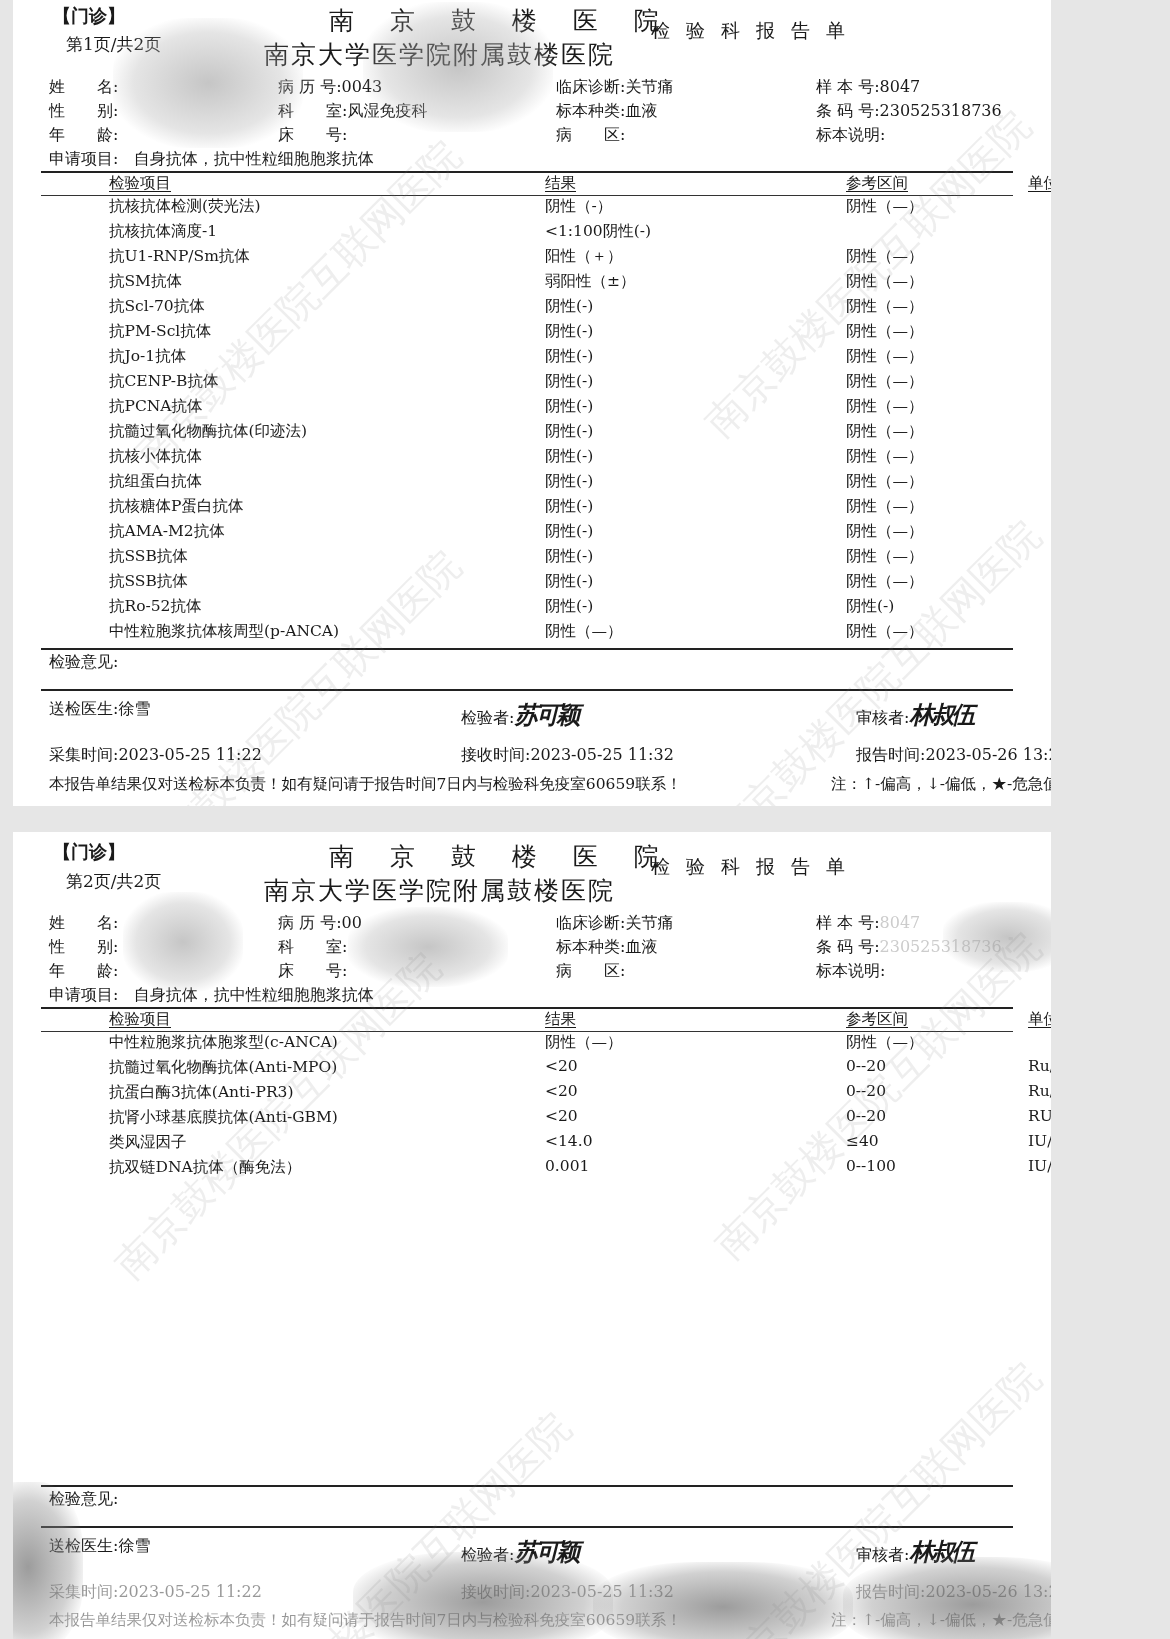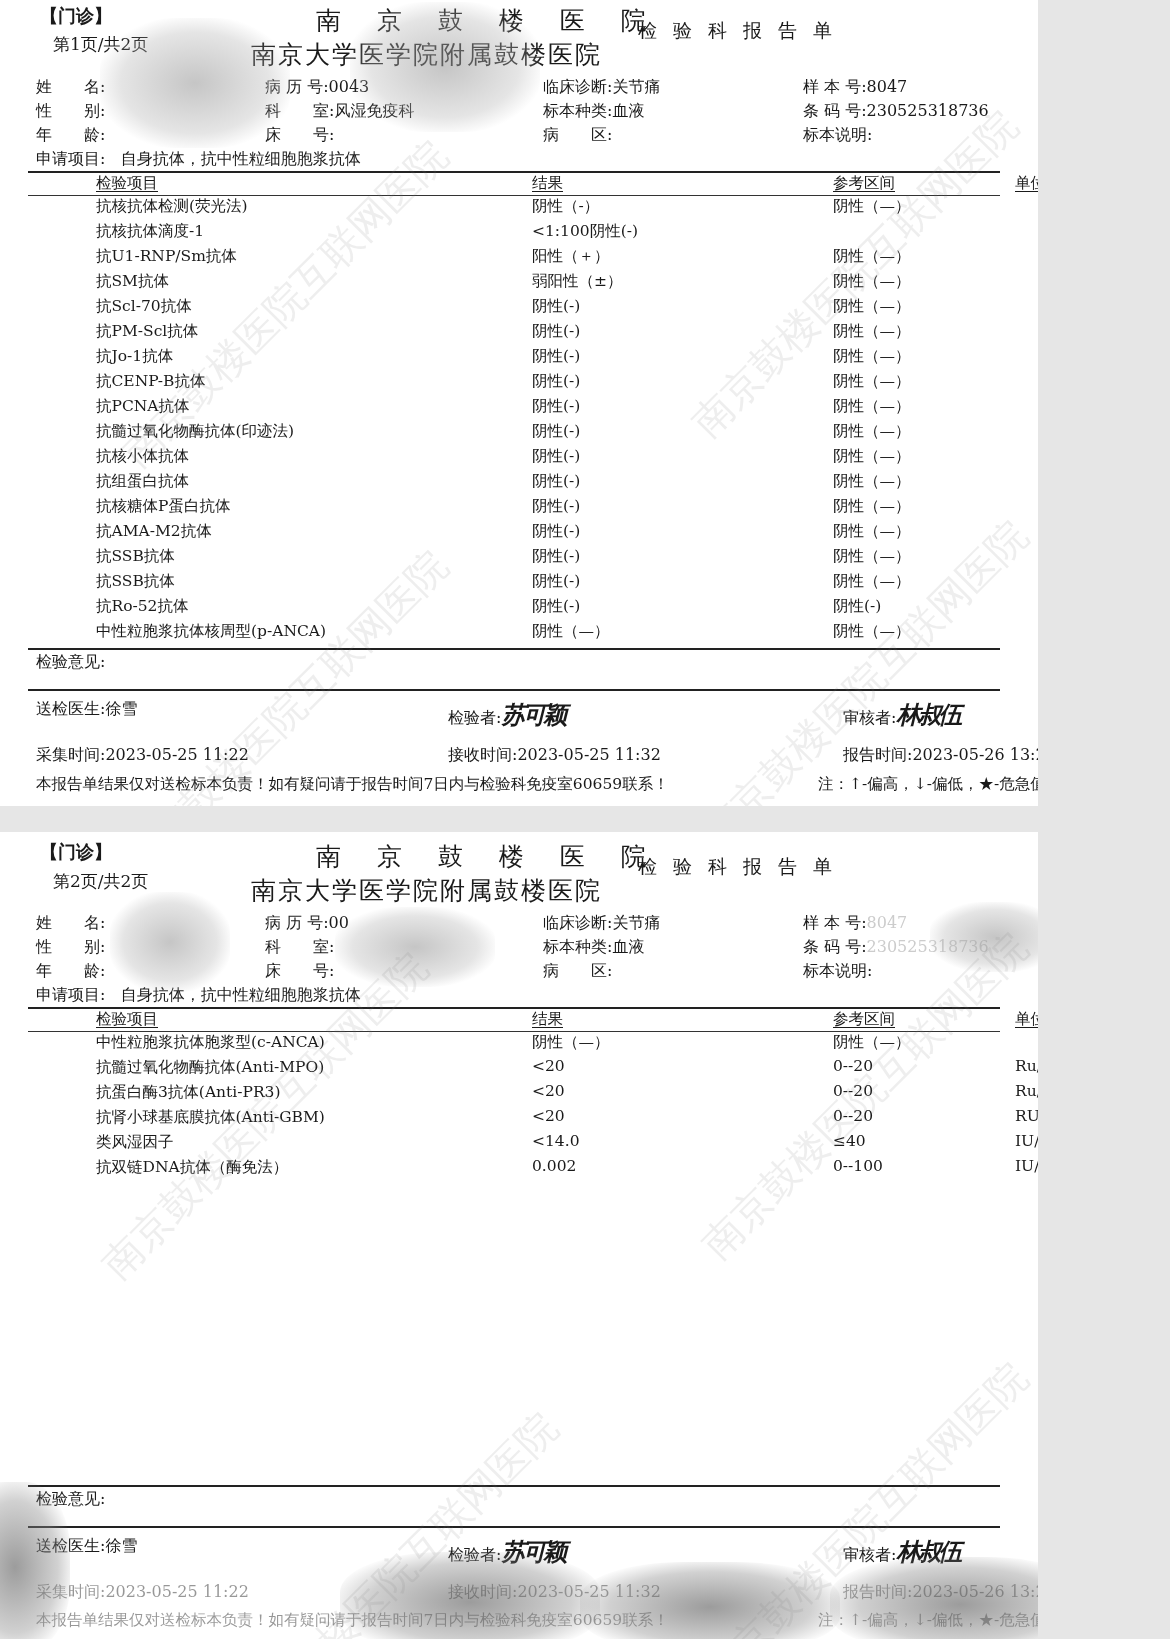--- a/index.html
+++ b/index.html
@@ -3,21 +3,21 @@
 <meta charset="utf-8">
 <style>
   html, body { margin:0; padding:0; }
   body {
     width:1170px; height:1639px; overflow:hidden; position:relative;
     background:#e6e6e6;
     font-family:"DejaVu Serif","Liberation Serif",serif;
     color:#1a1a1a;
   }
   .page {
-    position:absolute; left:0; width:1038px; background:#fff; overflow:hidden;
+    position:absolute; left:13px; width:1038px; background:#fff; overflow:hidden;
   }
   #page1 { top:0; height:806px; }
   #page2 { top:832px; height:807px; }
   .abs { position:absolute; white-space:nowrap; }
   .f-tag { font-size:18px; font-weight:bold; font-family:"DejaVu Sans","Liberation Sans",sans-serif; }
   .f-pg { font-size:17px; }
   .f-h1 { font-size:25px; letter-spacing:14px; }
   .f-h2 { font-size:25px; letter-spacing:2px; }
   .f-h3 { font-size:19px; letter-spacing:16px; }
   .f-body { font-size:16px; }
@@ -278,21 +278,21 @@
         <span class="c-unit">RU/ml</span>
       </div>
       <div class="row" style="top: 300px;">
         <span class="c-item">类风湿因子</span>
         <span class="c-res">&lt;14.0</span>
         <span class="c-ref">≤40</span>
         <span class="c-unit">IU/mL</span>
       </div>
       <div class="row" style="top: 325px;">
         <span class="c-item">抗双链DNA抗体（酶免法）</span>
-        <span class="c-res">0.002</span>
+        <span class="c-res">0.001</span>
         <span class="c-ref">0--100</span>
         <span class="c-unit">IU/mL</span>
       </div>
     </div>
 
   <div class="rule" style="top:653px"></div>
   <div class="abs f-body" style="left:36px;top:657px"><span>检验意见:</span><span></span></div>
   <div class="rule" style="top:694px"></div>
 
   <div class="abs f-body" style="left:36px;top:704px"><span>送检医生:</span><span>徐雪</span></div>

